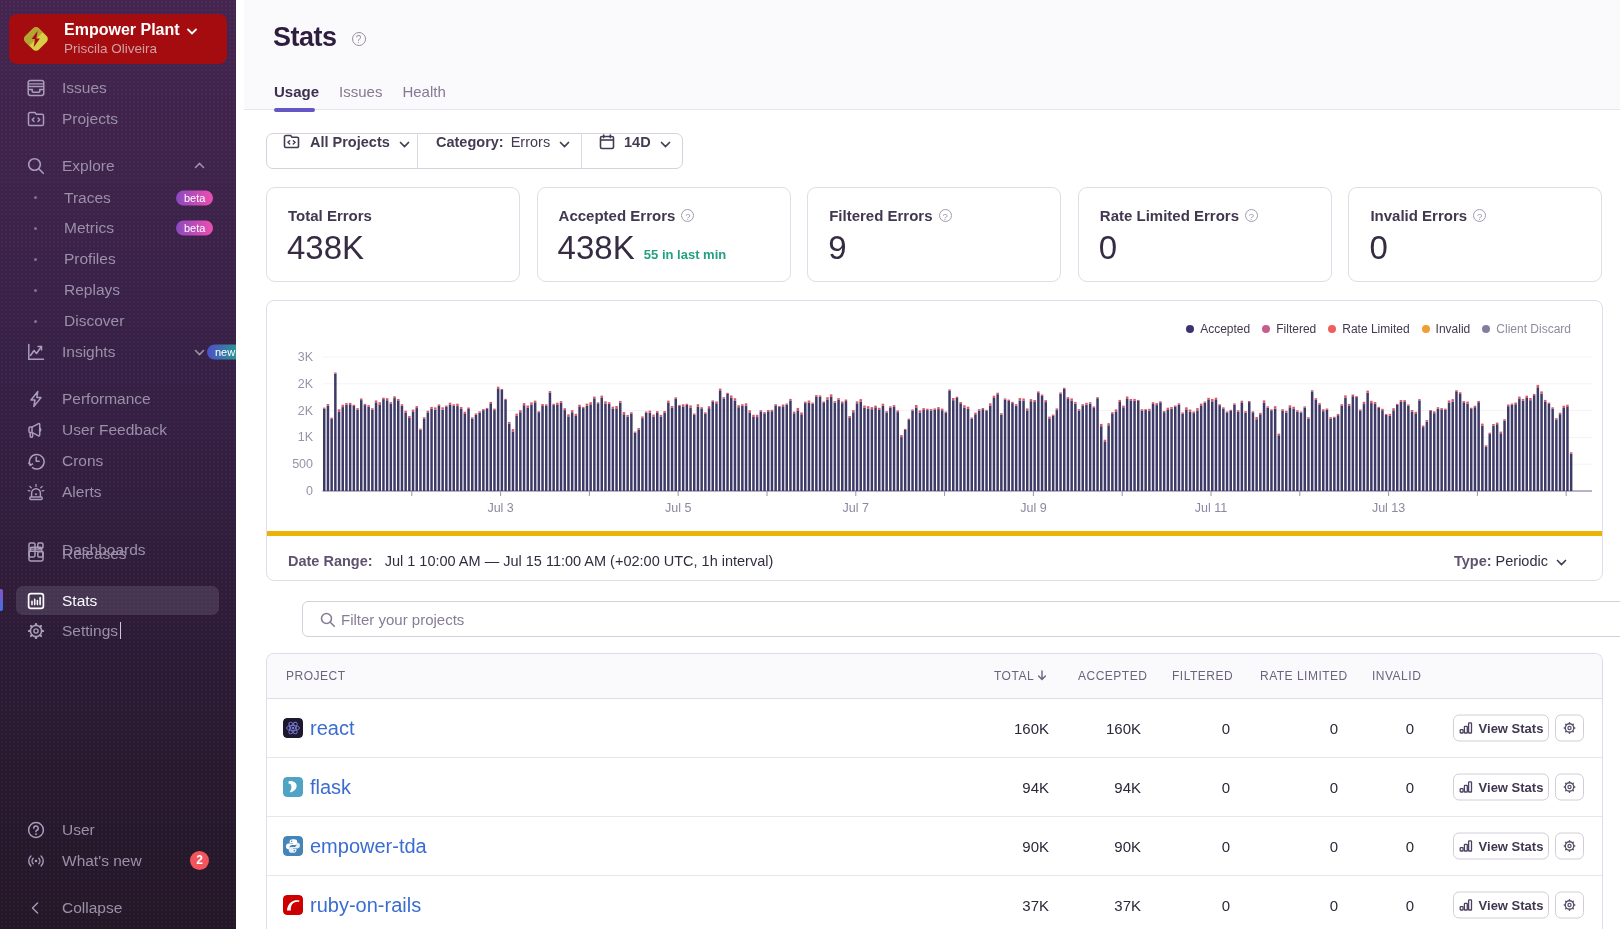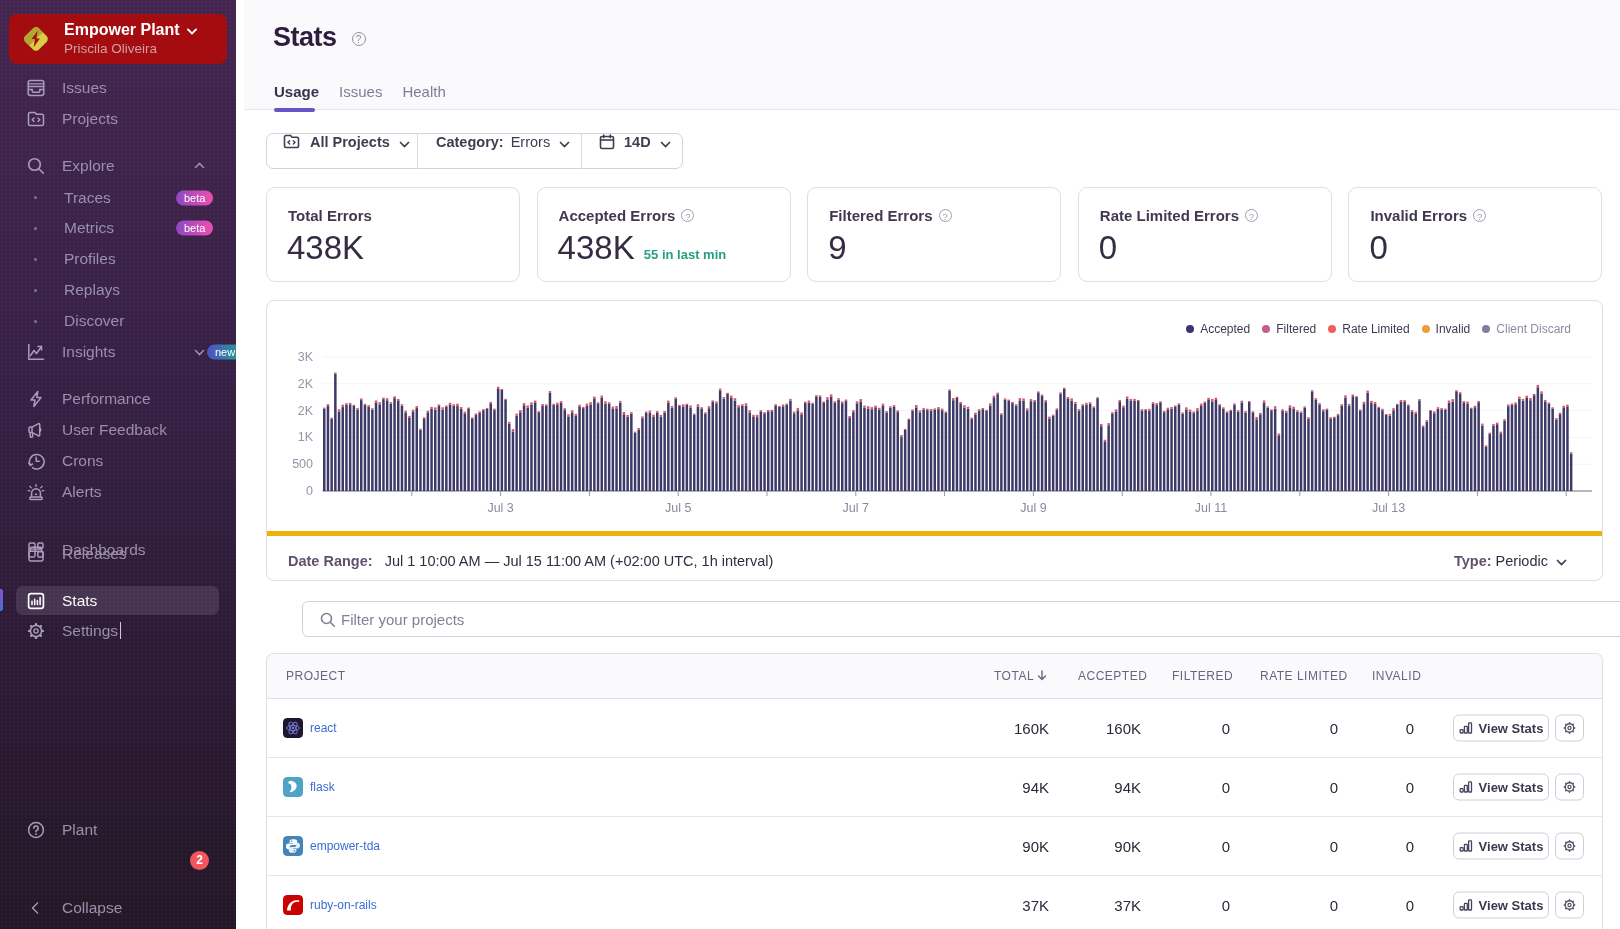--- a/index.html
+++ b/index.html
@@ -52,21 +52,21 @@
 .dr-r { position:absolute; right:35px; top:17px; }
 .drb { font-weight:bold; color:#60526f; }
 
 .search { position:absolute; left:30px; top:601px; width:1337px; height:36px; border:1px solid #d4cfdb; border-radius:6px; background:#fff;margin-left:36px; }
 .search .ph { position:absolute; left:38px; top:9px; color:#867d98; font-size:15px; }
 
 .tablecard { position:absolute; left:30px; top:653px; width:1337px; height:276px; background:#fff; border:1px solid #e1dce8; border-radius:8px 8px 0 0; border-bottom:none; overflow:hidden;}
 .thead { position:absolute; left:0; top:0; width:1337px; height:45px; background:#faf9fb; border-bottom:1px solid #e1dce8; }
 .th { position:absolute; top:15px; font-size:12px; font-weight:normal; color:#6c6380; letter-spacing:0.5px; }
 .trow { position:absolute; left:0; width:1337px; height:59px; border-bottom:1px solid #e8e5ec; }
-.pname { position:absolute; left:43px; top:50%; transform:translateY(-50%); color:#3b6dd0; font-size:12px; }
+.pname { position:absolute; left:43px; top:50%; transform:translateY(-50%); color:#3b6dd0; font-size:20px; }
 .picon { position:absolute; left:16px; top:50%; transform:translateY(-50%); width:20px; height:20px; border-radius:4px; }
 .num { position:absolute; top:50%; transform:translateY(-50%); font-size:15px; color:#2d2839; text-align:right; }
 .vsbtn { position:absolute; right:55px; top:50%; transform:translateY(-50%); width:96px; height:27px; border:1px solid #d2ccd9; border-radius:6px; font-size:13px; font-weight:bold; color:#40364f; text-align:center; line-height:25px; background:#fff;}
 .gearbtn { position:absolute; right:20px; top:50%; transform:translateY(-50%); width:29px; height:27px; border:1px solid #d2ccd9; border-radius:6px; background:#fff; }
 </style>
 </head>
 <body>
 <aside class="sidebar">
   <div class="orghead">
     <svg class="orglogo" viewBox="0 0 26 26">
@@ -209,21 +209,29 @@
         <rect x="7.9" y="0.9" width="2.2" height="3.2" rx="0.9" fill="#a99dbb" transform="rotate(315 9 9)"></rect>
       </svg>
       <span class="lbl" style="">Settings<span style="display:inline-block;width:1px;height:17px;background:#cfc8da;margin-left:2px;vertical-align:-3px;"></span></span>
     </div>
   <div class="nav-item" style="top:814.5px;">
       <svg class="ico" viewBox="0 0 18 18">
         <circle cx="9" cy="9" r="7.4" fill="none" stroke="#a99dbb" stroke-width="1.5"></circle>
         <path d="M6.8 7.2 A2.2 2.2 0 1 1 9.6 9.3 C9.2 9.5 9 9.8 9 10.3 L9 10.8" fill="none" stroke="#a99dbb" stroke-width="1.5" stroke-linecap="round"></path>
         <circle cx="9" cy="13.2" r="0.9" fill="#a99dbb"></circle>
       </svg>
-      <span class="lbl" style="">Plant</span>
+      <span class="lbl" style="">User</span>
+    </div>
+  <div class="nav-item" style="top:845.5px;">
+      <svg class="ico" viewBox="0 0 18 18">
+        <circle cx="9" cy="9" r="1.3" fill="#a99dbb"></circle>
+        <path d="M6.2 11.8 A4 4 0 0 1 6.2 6.2 M11.8 6.2 A4 4 0 0 1 11.8 11.8" fill="none" stroke="#a99dbb" stroke-width="1.4" stroke-linecap="round"></path>
+        <path d="M3.9 14.1 A7.2 7.2 0 0 1 3.9 3.9 M14.1 3.9 A7.2 7.2 0 0 1 14.1 14.1" fill="none" stroke="#a99dbb" stroke-width="1.4" stroke-linecap="round"></path>
+      </svg>
+      <span class="lbl" style="">What's new</span>
     </div>
   <div class="nav-item" style="top:892.5px;">
       <svg class="ico" viewBox="0 0 18 18" style="width:14px;height:14px;left:29px;">
         <path d="M11 2.5 L4.5 9 L11 15.5" fill="none" stroke="#a99dbb" stroke-width="1.7" stroke-linecap="round" stroke-linejoin="round"></path>
       </svg>
       <span class="lbl" style="">Collapse</span>
     </div>
   <div class="redbadge">2</div>
   <div class="accent"></div>
   <div class="statspill"></div>

